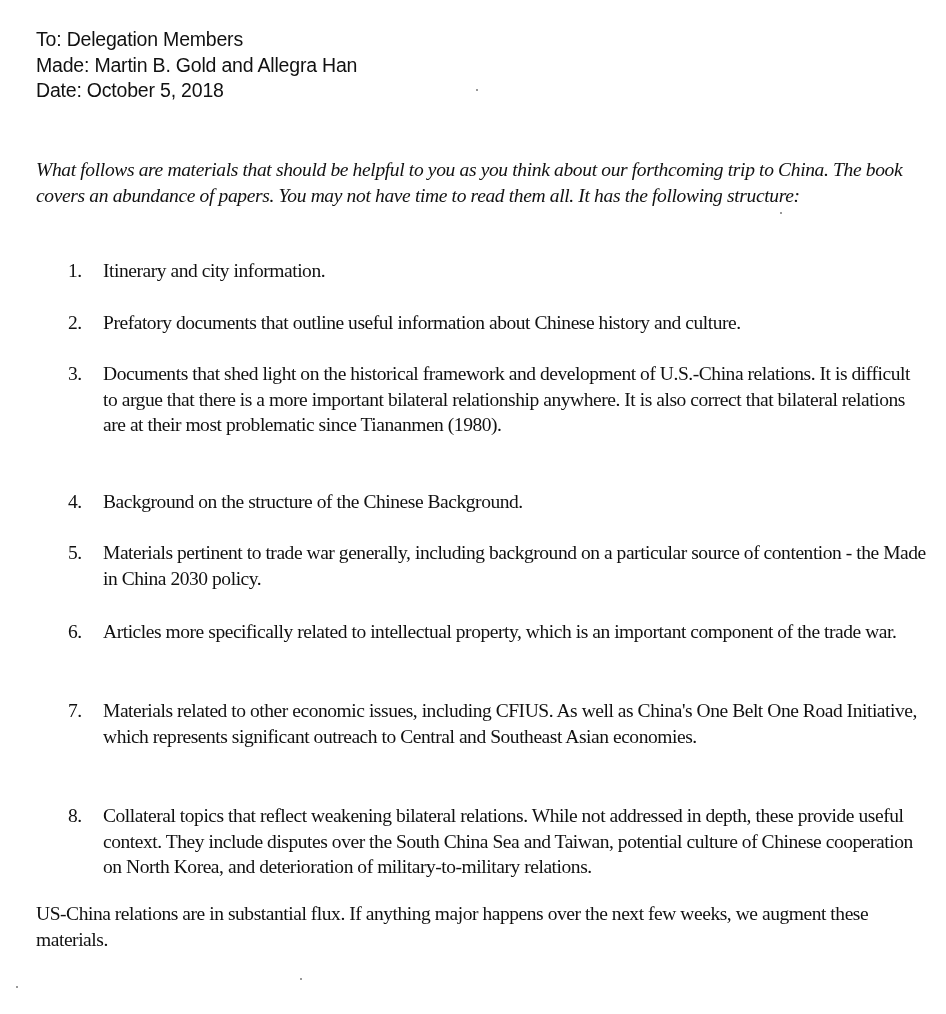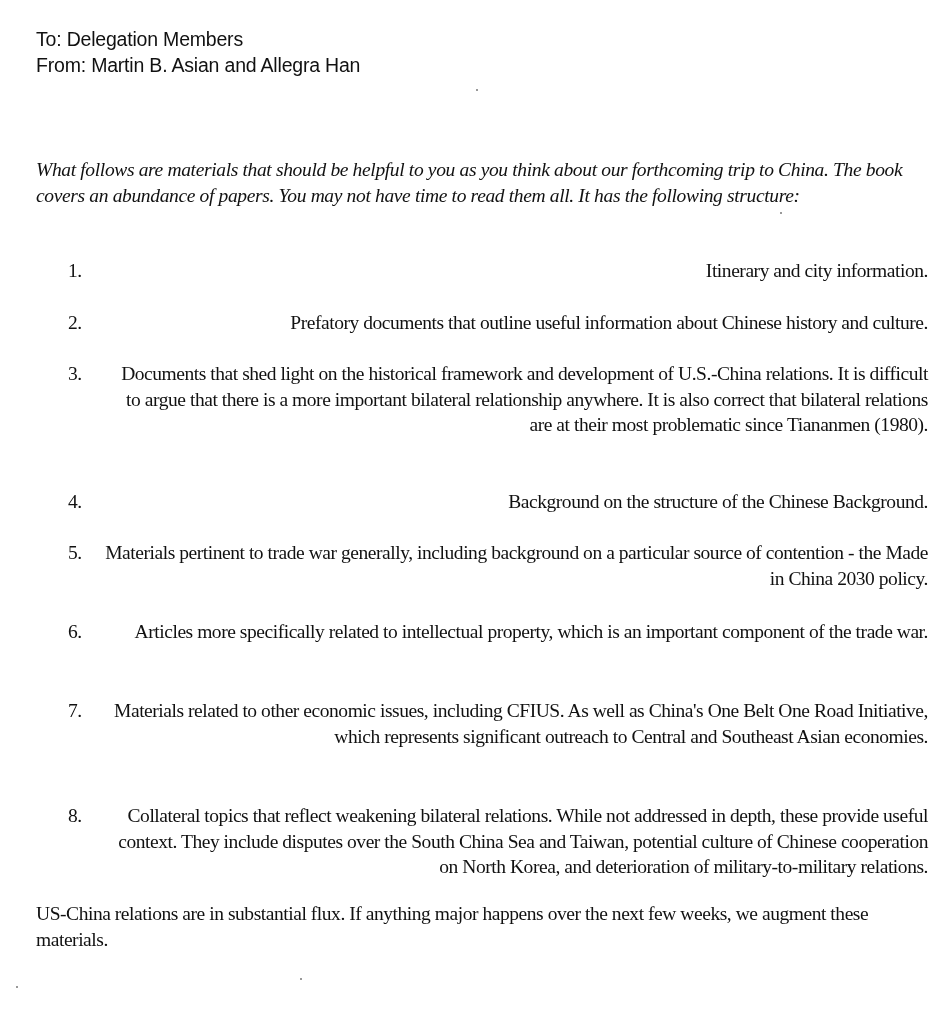--- a/index.html
+++ b/index.html
@@ -55,21 +55,20 @@
       line-height: 25.5px;
       letter-spacing: -0.45px;
       display: flex;
     }
     .item .num {
       width: 35px;
       flex: 0 0 35px;
     }
     .item .text {
       flex: 1 1 auto;
-      text-align: right;
     }
     .closing {
       position: absolute;
       left: 36px;
       top: 901px;
       width: 890px;
       font-size: 19.5px;
       line-height: 25.5px;
       letter-spacing: -0.45px;
     }
@@ -81,21 +80,22 @@
       border-radius: 1px;
     }
   </style>
 </head>
 <body>
 
 <div class="page">
 
   <div class="header">
     <div>To: Delegation Members</div>
-    <div>From: Martin B. Asian and Allegra Han</div>
+    <div>Made: Martin B. Gold and Allegra Han</div>
+    <div>Date: October 5, 2018</div>
   </div>
 
   <div class="intro">What follows are materials that should be helpful to you as you think about our forthcoming trip to China. The book covers an abundance of papers. You may not have time to read them all.  It has the following structure:</div>
 
   <div class="list">
     <div class="item" style="top:258px;">
       <span class="num">1.</span>
       <span class="text">Itinerary and city information.</span>
     </div>
     <div class="item" style="top:310px;">

